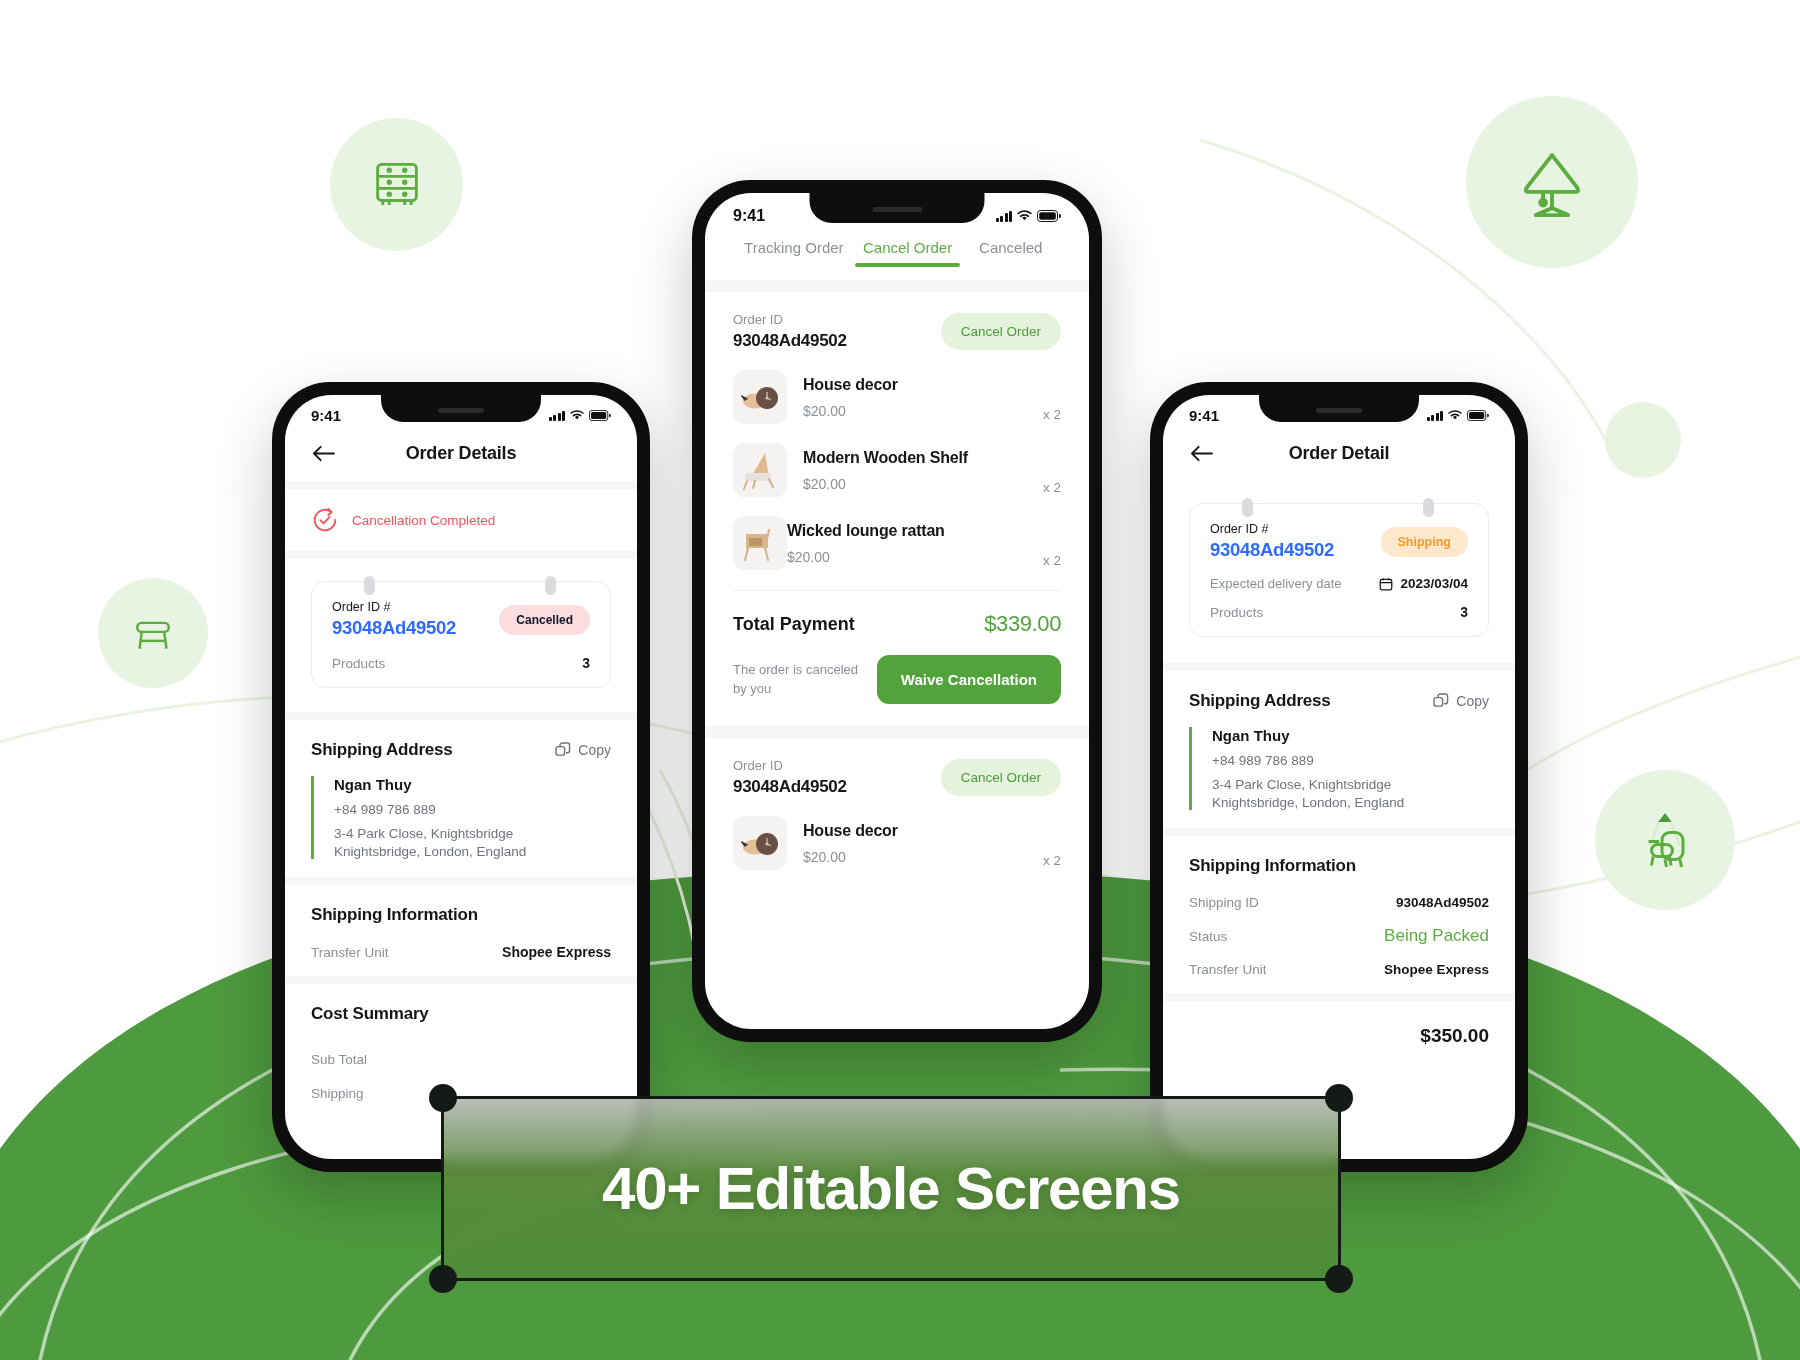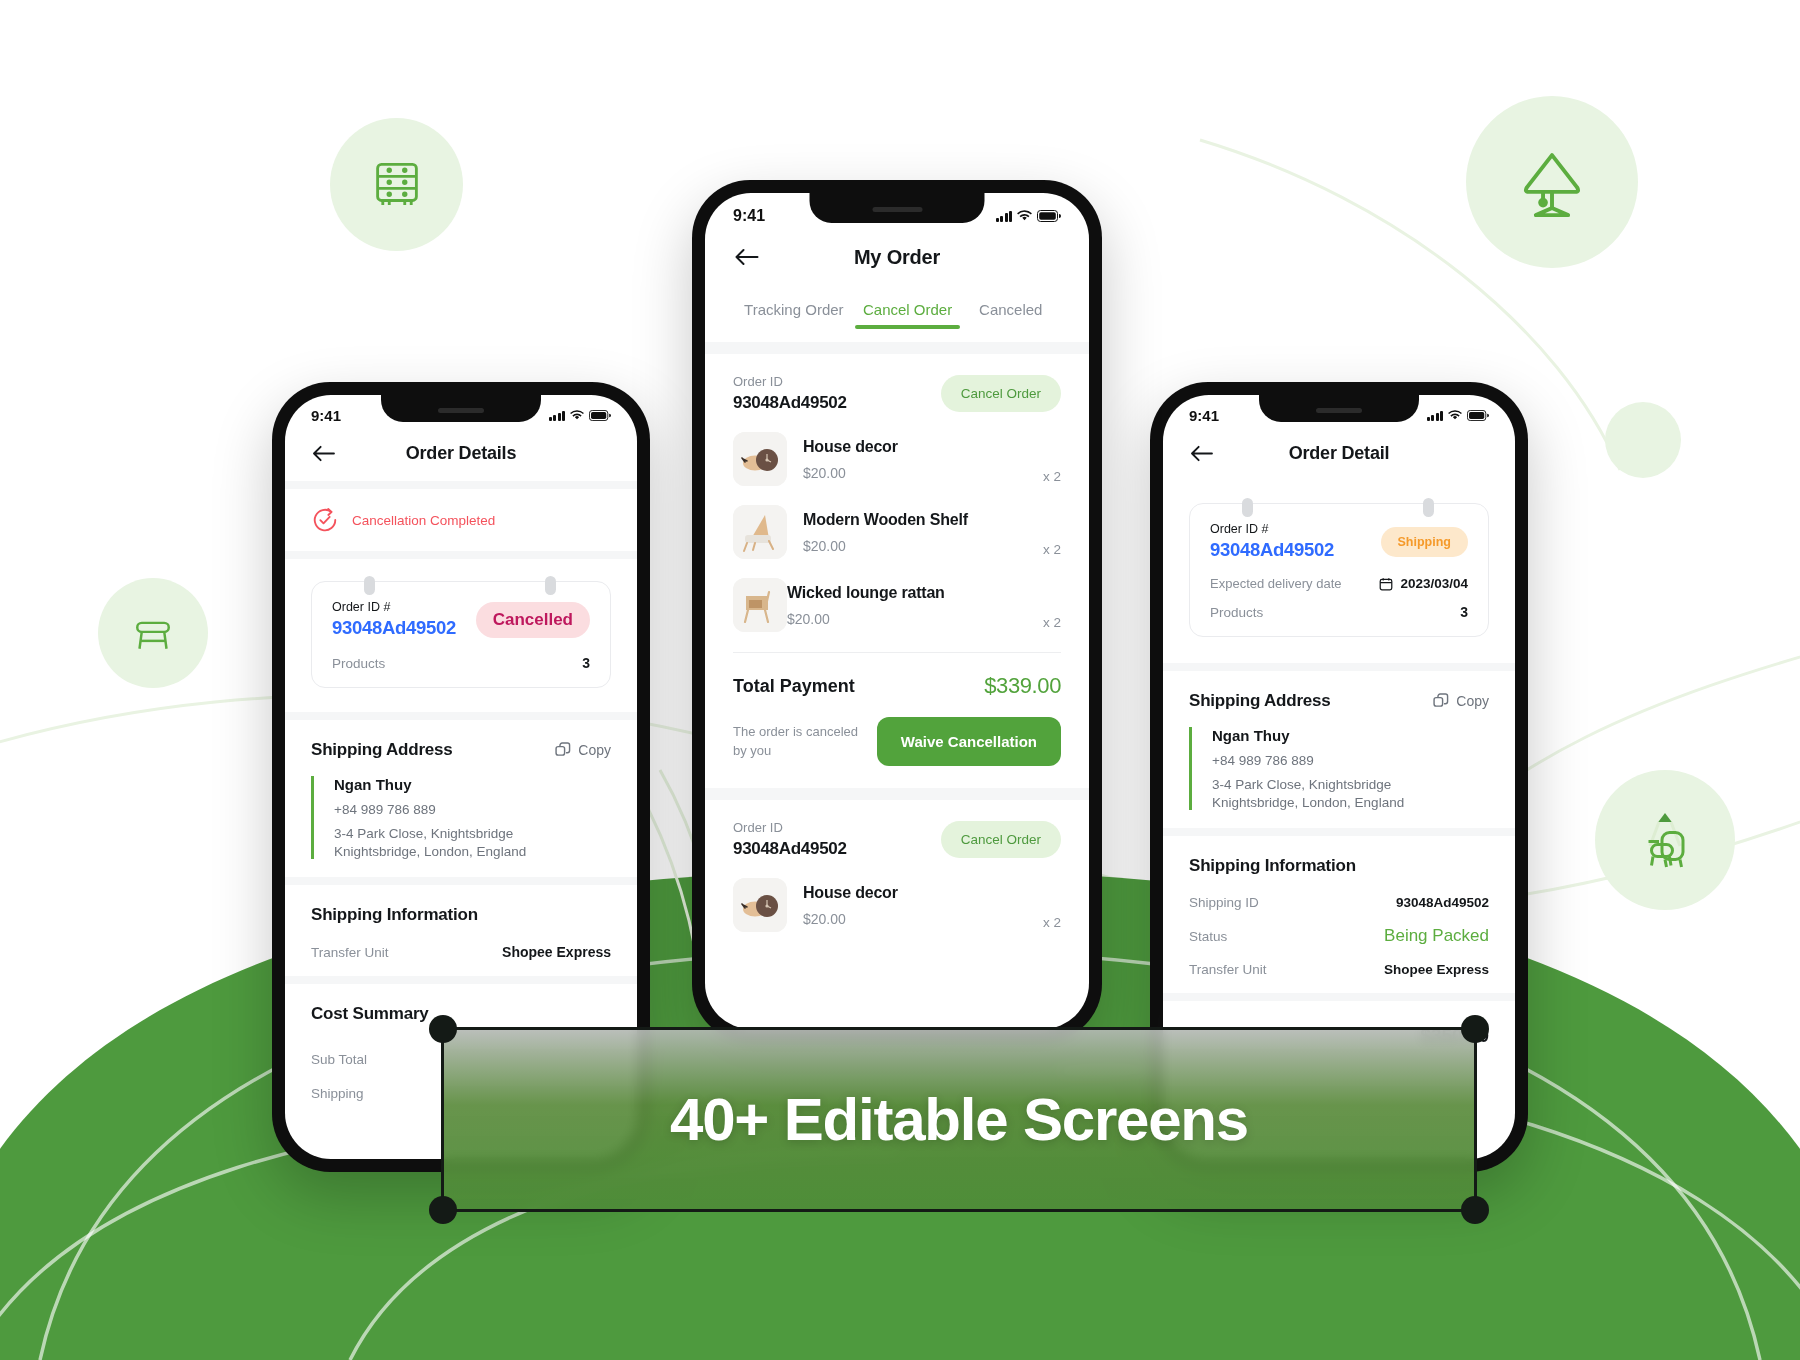--- a/index.html
+++ b/index.html
@@ -109,21 +109,21 @@
   .pqty { color: #8A9099; margin-left: auto; }
 
   .btn-green {
     background: #52A33C; color: #fff; border: none;
     border-radius: 12px; font-weight: bold; cursor: pointer;
   }
 
   
   #banner {
     position: absolute;
-    left: 441px; top: 1027px; width: 1036px; height: 185px;
+    left: 441px; top: 1096px; width: 900px; height: 185px;
     z-index: 50;
     border: 3px solid #141A16;
     background: linear-gradient(180deg, rgba(180,185,180,.92) 0%, rgba(92,140,62,.93) 42%, rgba(78,140,56,.95) 100%);
     backdrop-filter: blur(6px);
     display: flex; align-items: center; justify-content: center; text-align: center;
   }
   #banner .btxt {
     color: #fff; font-weight: bold; font-size: 60px; letter-spacing: -1.2px;
     text-shadow: 0 2px 10px rgba(0,0,0,.18);
   }
@@ -257,21 +257,21 @@
 
     <div style="padding:22px 26px 0 26px;">
       <div class="idcard" style="padding:18px 20px 16px 20px;">
         <span class="tick" style="left:52px;"></span>
         <span class="tick" style="right:54px;"></span>
         <div class="row">
           <div>
             <div class="lbl-id" style="font-size:12.5px;">Order ID #</div>
             <div class="val-id" style="font-size:18.5px; margin-top:3px;">93048Ad49502</div>
           </div>
-          <div class="badge" style="background:#FBDDE0; color:#be185d; font-size:17px; padding:8px 17px;">Cancelled</div>
+          <div class="badge" style="background:#FBDDE0; color:#0f172a; font-size:12px; padding:8px 17px;">Cancelled</div>
         </div>
         <div class="row" style="margin-top:16px;">
           <span class="muted" style="font-size:13.5px;">Products</span>
           <span class="strong" style="font-size:14px;">3</span>
         </div>
       </div>
     </div>
 
     <div class="sec-gap" style="height:8px; margin-top:24px;"></div>
 
@@ -445,26 +445,20 @@
             <path d="M8 1.6c2.6 0 5 1 6.8 2.7l1.1-1.2A11.4 11.4 0 0 0 8 0 11.4 11.4 0 0 0 .1 3.1l1.1 1.2A9.6 9.6 0 0 1 8 1.6Z" fill="#101010"></path>
           </svg>
         <svg width="24" height="12" viewBox="0 0 24 12">
             <rect x="0.5" y="0.5" width="20" height="11" rx="3" fill="none" stroke="#101010"></rect>
             <rect x="2.2" y="2.2" width="16.6" height="7.6" rx="1.8" fill="#101010"></rect>
             <path d="M22 4v4a2 2 0 0 0 0-4Z" fill="#101010"></path>
           </svg>
       </span>
     </div>
 
-    <div class="navbar" style="padding:22px 28px 20px 28px;">
-      <svg class="backbtn" width="27" height="20" viewBox="0 0 26 20" fill="none" stroke="#14171A" stroke-width="2" stroke-linecap="round" stroke-linejoin="round">
-          <path d="M10 3 3 10l7 7M3 10h21"></path>
-        </svg>
-      <div class="navtitle" style="font-size:20px;">My Order</div>
-    </div>
 
     <div class="tabs" style="padding:14px 28px 13px 28px; gap:0;">
       <div class="tab" style="font-size:15px; flex:1.15;">
         <span>Tracking Order</span>
       </div>
       <div class="tab active" style="font-size:15px; flex:1;">
         <span>Cancel Order</span>
         <span class="ul"></span>
       </div>
       <div class="tab" style="font-size:15px; flex:.95;">

